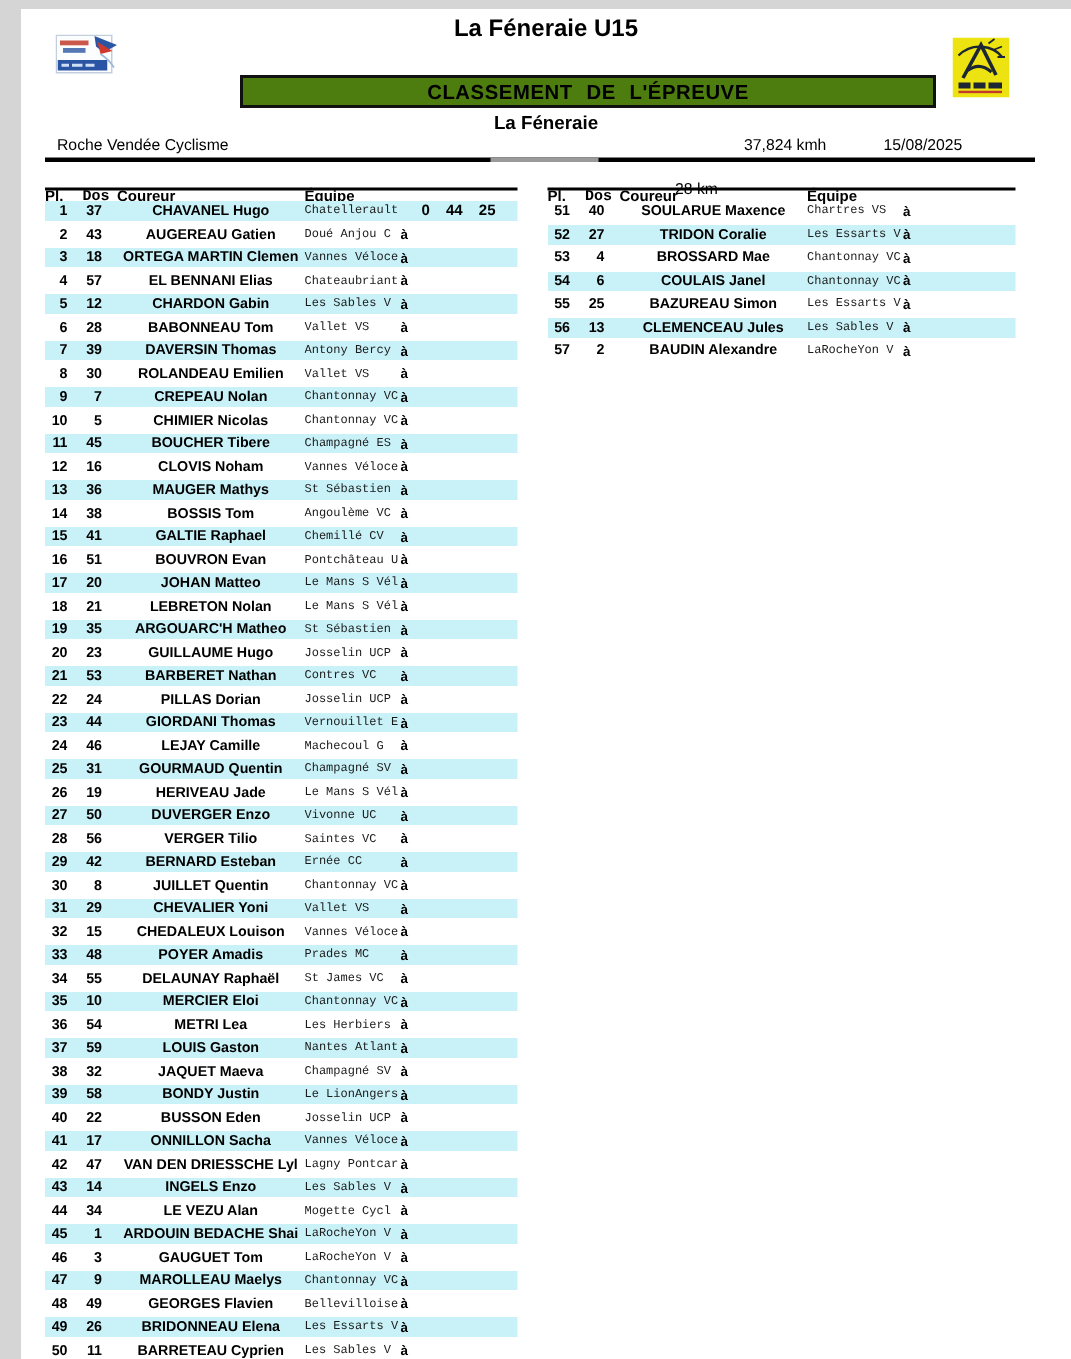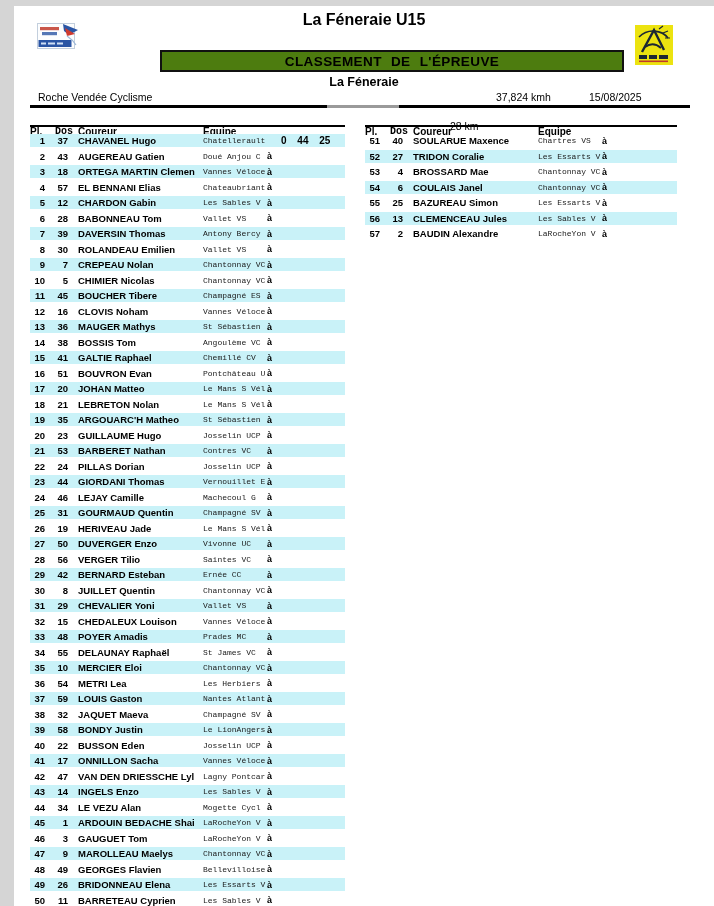--- a/index.html
+++ b/index.html
@@ -52,21 +52,21 @@
   .rows.t-left{left:16px;width:315px;}
   .rows.t-right{left:351px;width:312px;}
   .row{
     box-sizing:border-box;height:15.5px;padding:1px 0 1.5px 0;
     display:flex;align-items:center;background-clip:content-box;
   }
   .row.striped{background-color:#c9f2f8;}
   .c{white-space:nowrap;overflow:hidden;}
   .c.pl  {width:15px;text-align:right;font-size:9.5px;font-weight:bold;}
   .c.dos {width:23px;text-align:right;font-size:9.5px;font-weight:bold;}
-  .c.name{width:125px;padding-left:10px;font-size:9.5px;font-weight:bold;}
+  .c.name{width:125px;padding-left:10px;font-size:9.5px;font-weight:bold;text-align:center;}
   .c.team{width:64px;font-size:8px;color:#1a1a1a;font-family:Liberation Mono, monospace;}
   .c.time{flex:1;font-size:9px;font-weight:bold;}
   .c.time.winner{padding-left:14px;font-size:10px;word-spacing:8px;}
   
   .logo-left{position:absolute;left:23px;top:17px;width:42px;height:27px;}
   .logo-right{position:absolute;left:621px;top:19px;width:38px;height:40px;}
 </style>
 </head>
 <body>
 

